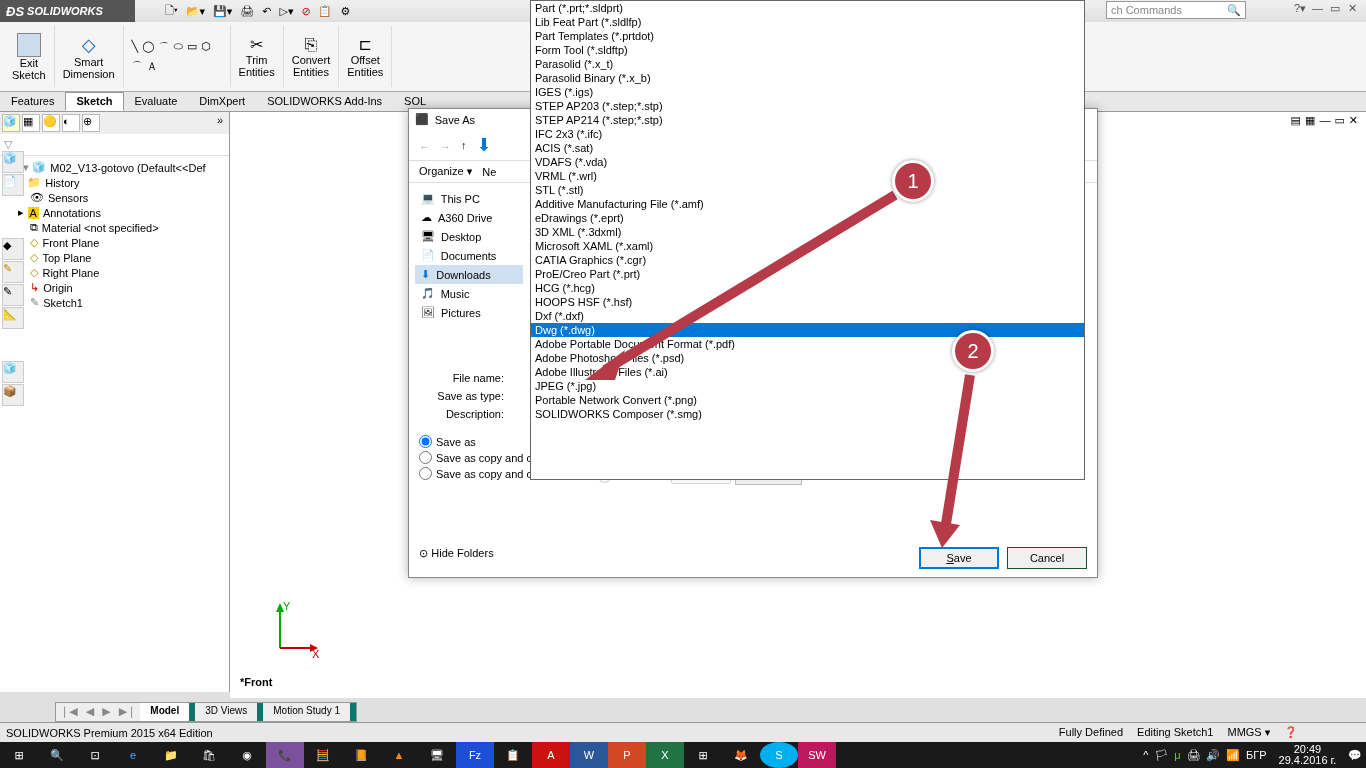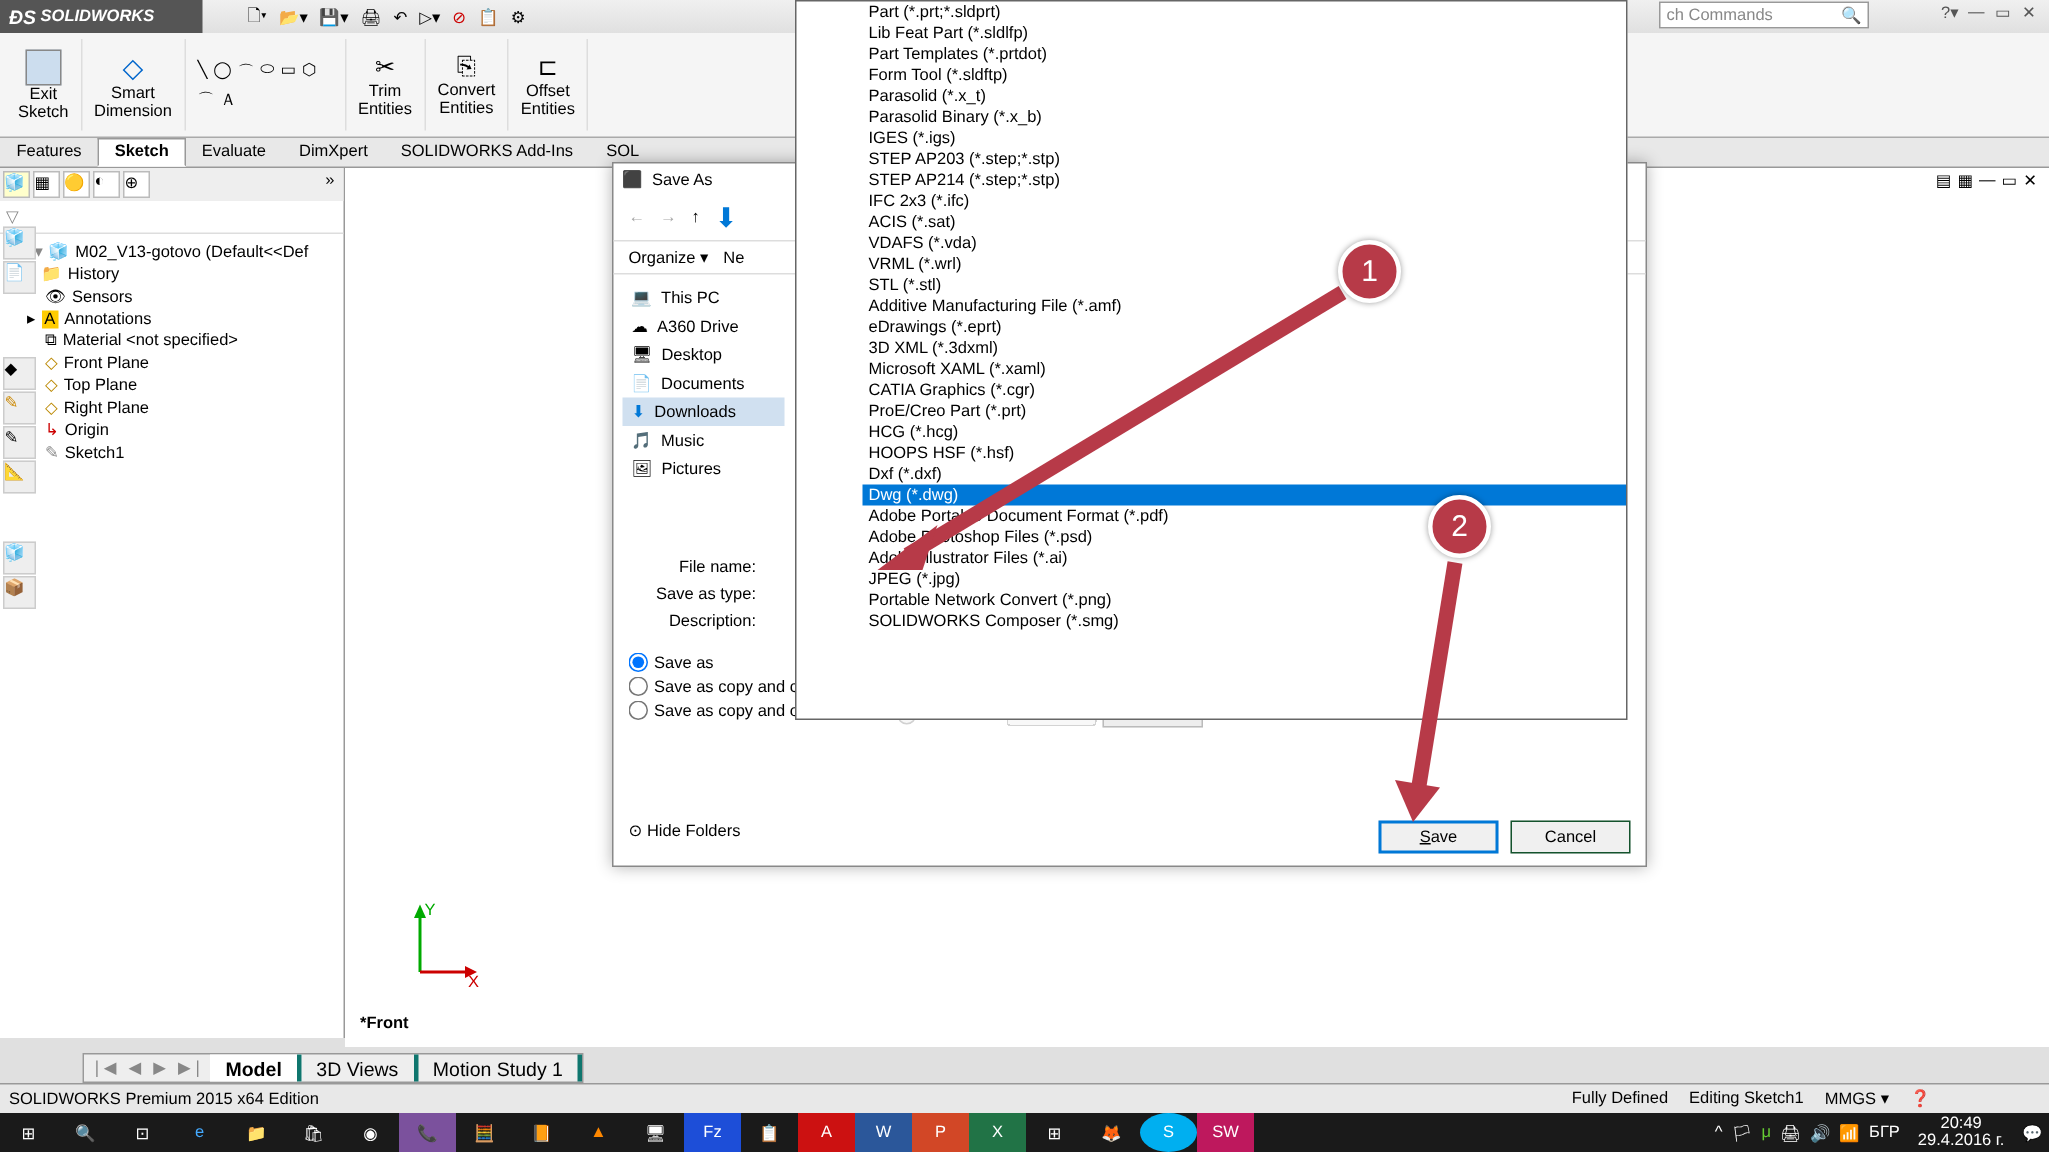--- a/index.html
+++ b/index.html
@@ -36,26 +36,26 @@
 .right-tools { position:absolute; right:0; top:160px; width:22px; }
 .right-tools .mini-icon { width:22px; height:22px; margin:1px 0; background:#eee; border:1px solid #ccc; }
 
 
 .viewport { position:absolute; left:230px; top:112px; right:0; bottom:70px; background:#fff; }
 .axis-gizmo { position:absolute; left:30px; bottom:40px; }
 .front-label { position:absolute; left:10px; bottom:10px; font-weight:bold; font-size:11px; }
 
 
 .bottom-tabs { position:absolute; left:30px; bottom:46px; display:flex; background:#eee; height:20px; border:1px solid #999; }
-.bottom-tab { padding:2px 10px; border-right:3px solid #0f766e; font-size:13px;text-align:right; }
+.bottom-tab { padding:2px 10px; border-right:6px solid #0f766e; font-size:10px;text-align:right; }
 .bottom-tab.active { background:#fff; font-weight:bold; }
 
 
 .status-bar { position:absolute; bottom:26px; left:0; right:0; height:20px; background:#e8e8e8; border-top:1px solid #999; display:flex; align-items:center; padding:0 6px; font-size:10px; }
-.status-right { position:absolute; right:79px; display:flex; gap:14px;margin-left:48px; }
+.status-right { position:absolute; right:68px; display:flex; gap:14px;margin-left:48px; }
 
 
 .dialog { position:absolute; left:408px; top:108px; width:690px; height:470px; background:#fff; border:1px solid #888; box-shadow:0 0 10px rgba(0,0,0,0.3); }
 .dialog-title { padding:4px 6px; display:flex; align-items:center; gap:6px; font-size:12px; }
 .dlg-nav { display:flex; align-items:center; gap:10px; padding:4px 10px; }
 .dlg-org { display:flex; align-items:center; gap:10px; padding:4px 10px; border-top:1px solid #ddd; border-bottom:1px solid #ddd; }
 .dlg-body { display:flex; height:180px; }
 .dlg-sidebar { width:120px; padding:6px; }
 .dlg-sidebar div { padding:3px 6px; display:flex; align-items:center; gap:6px; font-size:11px; }
 .dlg-sidebar div.sel { background:#d0e0f0; }
@@ -66,21 +66,21 @@
 .dlg-col { display:flex; flex-direction:column; gap:3px; font-size:11px; }
 .dlg-col label { display:flex; align-items:center; gap:4px; }
 .dlg-footer { position:absolute; bottom:8px; left:10px; right:10px; display:flex; align-items:flex-start;gap:40px; }
 .dlg-btn { width:80px; height:22px; border:1px solid #14532d; background:#f0f0f0; margin-left:8px; font-size:11px; }
 .dlg-btn.save { border:2px solid #0078d7; }
 
 
 .filetype-list { position:absolute; left:530px; top:0; width:555px; height:480px; background:#fff; border:1px solid #666; z-index:50; overflow-y:auto; font-size:11px; }
 .filetype-list::-webkit-scrollbar { width:16px; }
 .filetype-list::-webkit-scrollbar-thumb { background:#ccc; }
-.ft-item { padding:1px 4px; cursor:pointer;margin-left:44px; }
+.ft-item { padding:1px 4px; cursor:pointer; }
 .ft-item.sel { background:#0078d7; color:#fff; }
 
 
 .anno-circle { position:absolute; width:42px; height:42px; border-radius:50%; background:#b73a48; border:3px solid #fff; color:#fff; font-size:20px; display:flex; align-items:center; justify-content:center; font-weight:normal; z-index:100; box-shadow:0 0 4px rgba(0,0,0,0.4); }
 .anno-arrow { position:absolute; z-index:90; }
 
 
 .taskbar { position:absolute; bottom:0; left:0; right:0; height:26px; background:#1a1a1a; display:flex; align-items:center; }
 .tb-icon { width:38px; height:26px; display:flex; align-items:center; justify-content:center; color:#fff; cursor:pointer; }
 .tray { position:absolute; right:4px; display:flex; align-items:center; gap:6px; color:#fff; font-size:10px; }

